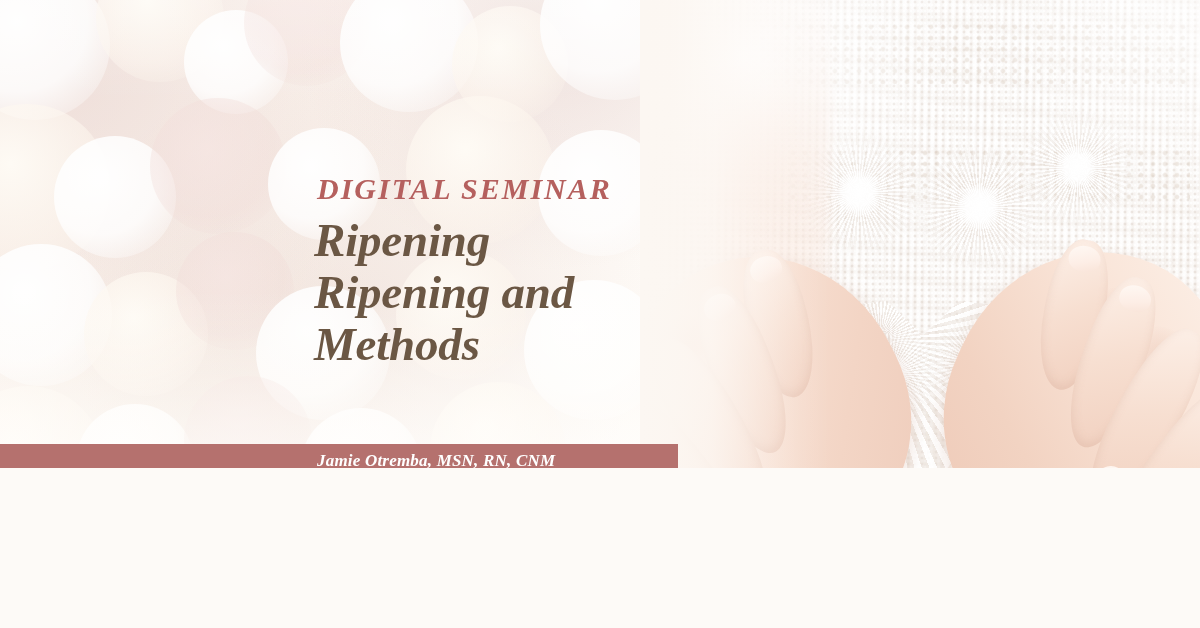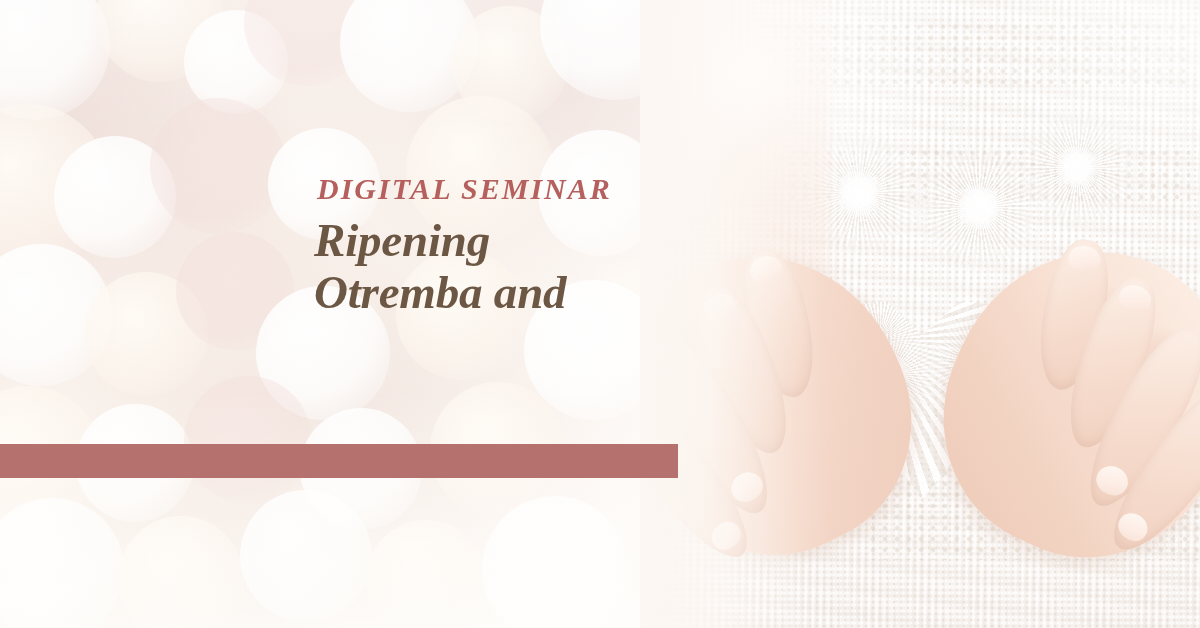--- a/index.html
+++ b/index.html
@@ -7,21 +7,21 @@
 
   html, body {
     width:1200px; height:628px;
     overflow:hidden;
     background:#fdfaf7;
     font-family:"Liberation Serif", serif;
   }
 
   .banner{
     position:relative;
-    width:1200px; height:628px;
+    width:1200px; height:468px;
     overflow:hidden;
     background:#fbf6f1;
   }
 
   
   .bg-base{
     position:absolute; inset:0;
     background:
       linear-gradient(118deg,#f7eee8 0%, #fbf4ee 26%, #fdf9f5 52%, #fffdfb 74%, #ffffff 100%);
   }
@@ -357,19 +357,21 @@
 
       <div class="photo-glow"></div>
       <div class="photo-blend"></div>
     </div>
   </div>
 
   <div class="content">
     <div class="eyebrow">DIGITAL SEMINAR</div>
     <h1 class="title">
       <span class="tline">Ripening</span>
-      <span class="tline">Otremba and</span>
+      <span class="tline">Ripening and</span>
+      <span class="tline">Methods</span>
     </h1>
   </div>
 
   <div class="author-bar"></div>
+  <div class="author-name">Jamie Otremba, MSN, RN, CNM</div>
 
 </div>
 
 </body></html>

